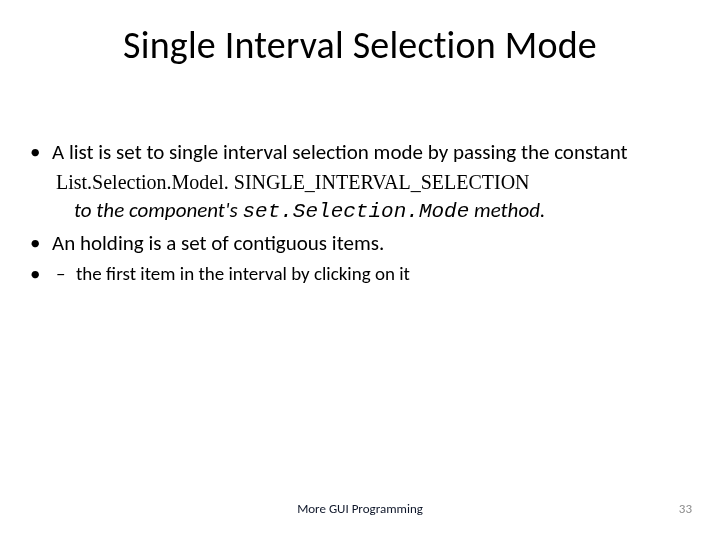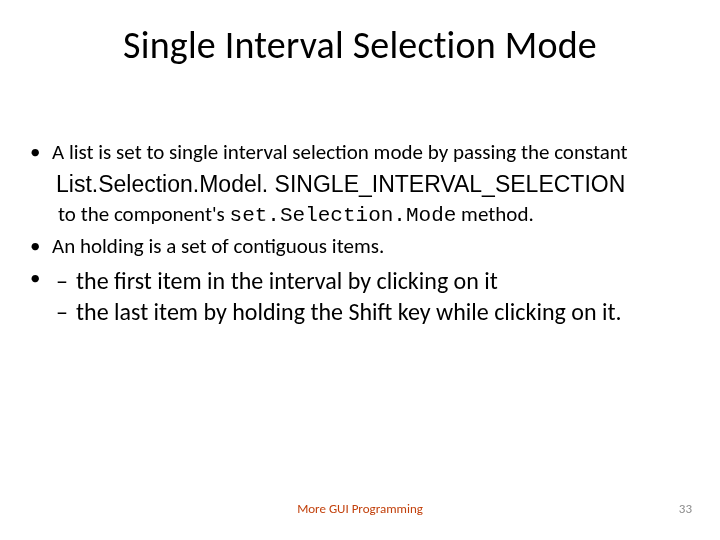--- a/index.html
+++ b/index.html
@@ -47,57 +47,58 @@
     margin-bottom: 6px;
   }
   ul.level1 > li::before {
     content: "•";
     position: absolute;
     left: 6px;
     top: 0;
     font-size: 21px;
   }
   .code-line {
-    font-family: Liberation Sans, sans-serif;
-    font-size: 23px;
+    font-family: Liberation Serif, serif;
+    font-size: 20px;
     display: block;
     margin: 4px 0 4px 4px;
   }
   .inline-code {
     font-family: "Courier New", Courier, monospace;
   }
   .indent-continuation {
     display: block;
-    margin-left: 6px;
+    margin-left: 22px;
+    font-style: italic;
   }
   ul.level2 {
     list-style: none;
     margin: 2px 0 4px 0;
     padding: 0;
-    font-size: 24px;
+    font-size: 19px;
   }
   ul.level2 > li {
     position: relative;
     padding-left: 24px;
     margin-bottom: 2px;
   }
   ul.level2 > li::before {
     content: "–";
     position: absolute;
     left: 4px;
     top: 0;
   }
   .footer-center {
     position: absolute;
     bottom: 24px;
     left: 0;
     right: 0;
     text-align: center;
     font-size: 13px;
-    color: #c2410c;
+    color: #0f172a;
   }
   .footer-right {
     position: absolute;
     bottom: 24px;
     right: 28px;
     font-size: 13px;
     color: #8a8a8a;
   }
 </style>
 </head>
@@ -116,21 +117,20 @@
         <span class="indent-continuation">
           <span>to the component's </span><span class="inline-code">set.Selection.Mode</span><span> method.</span>
         </span>
       </li>
 
       <li>An holding is a set of contiguous items.</li>
 
       <li>
         <ul class="level2">
           <li> the first item in the interval by clicking on it</li>
-          <li>the last item by holding the Shift key while clicking on it.</li>
         </ul>
       </li>
 
 
     </ul>
   </div>
 
   <div class="footer-center">More GUI Programming</div>
   <div class="footer-right">33</div>
 

